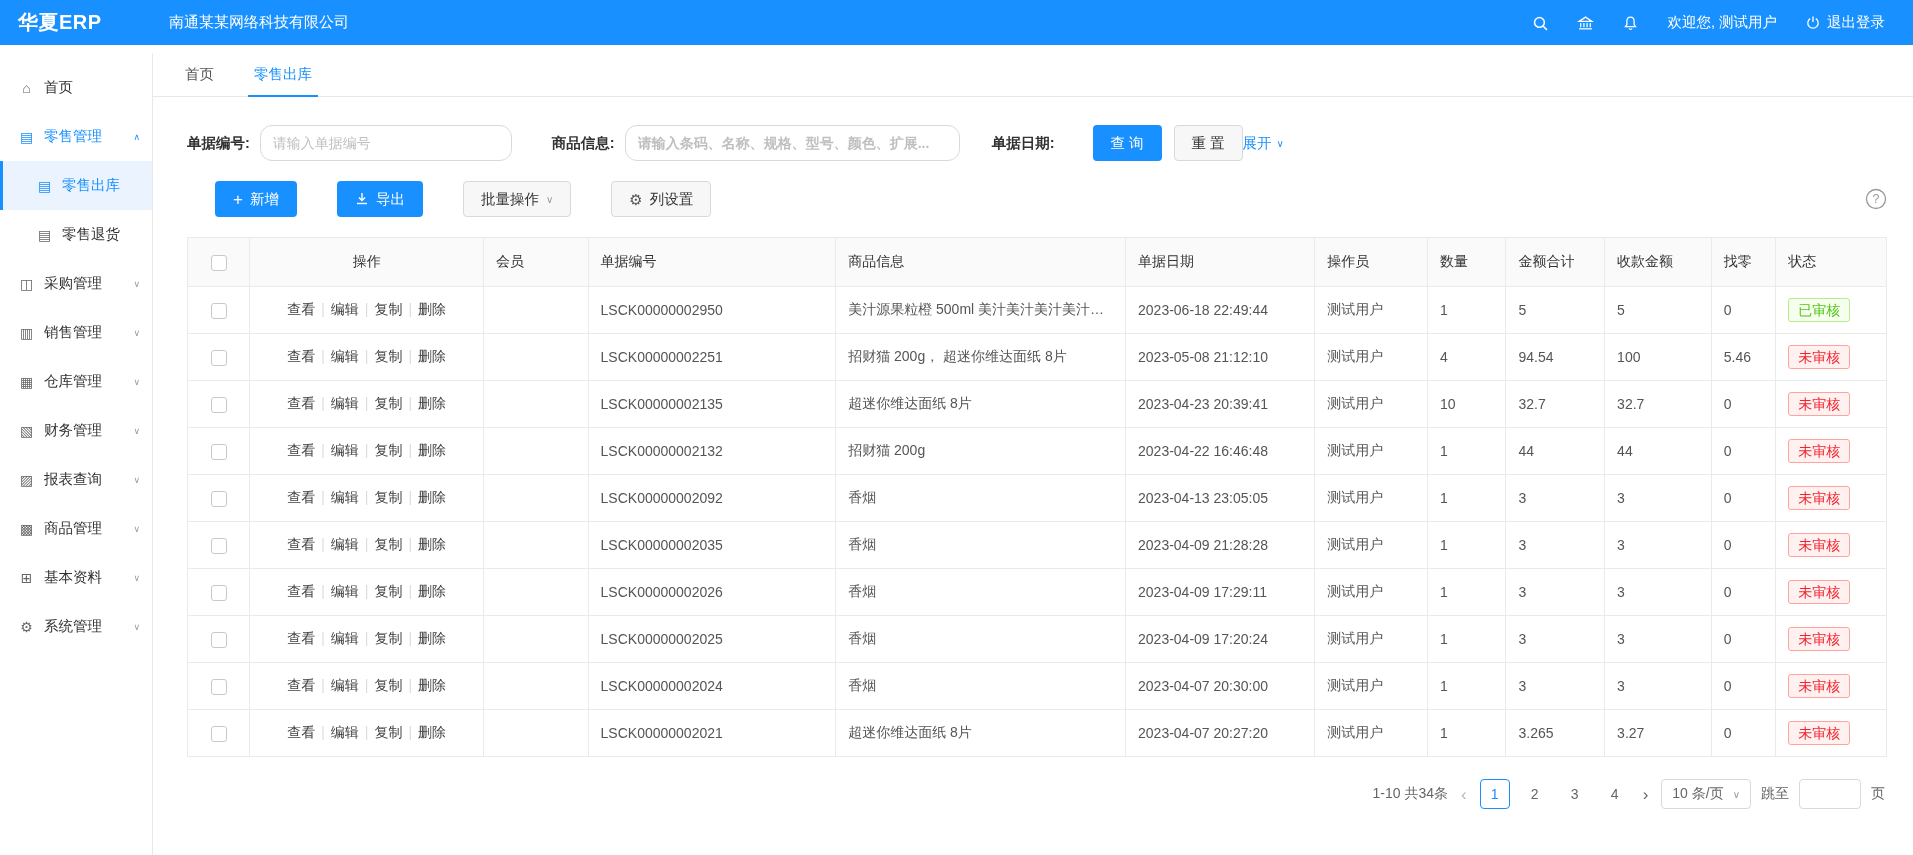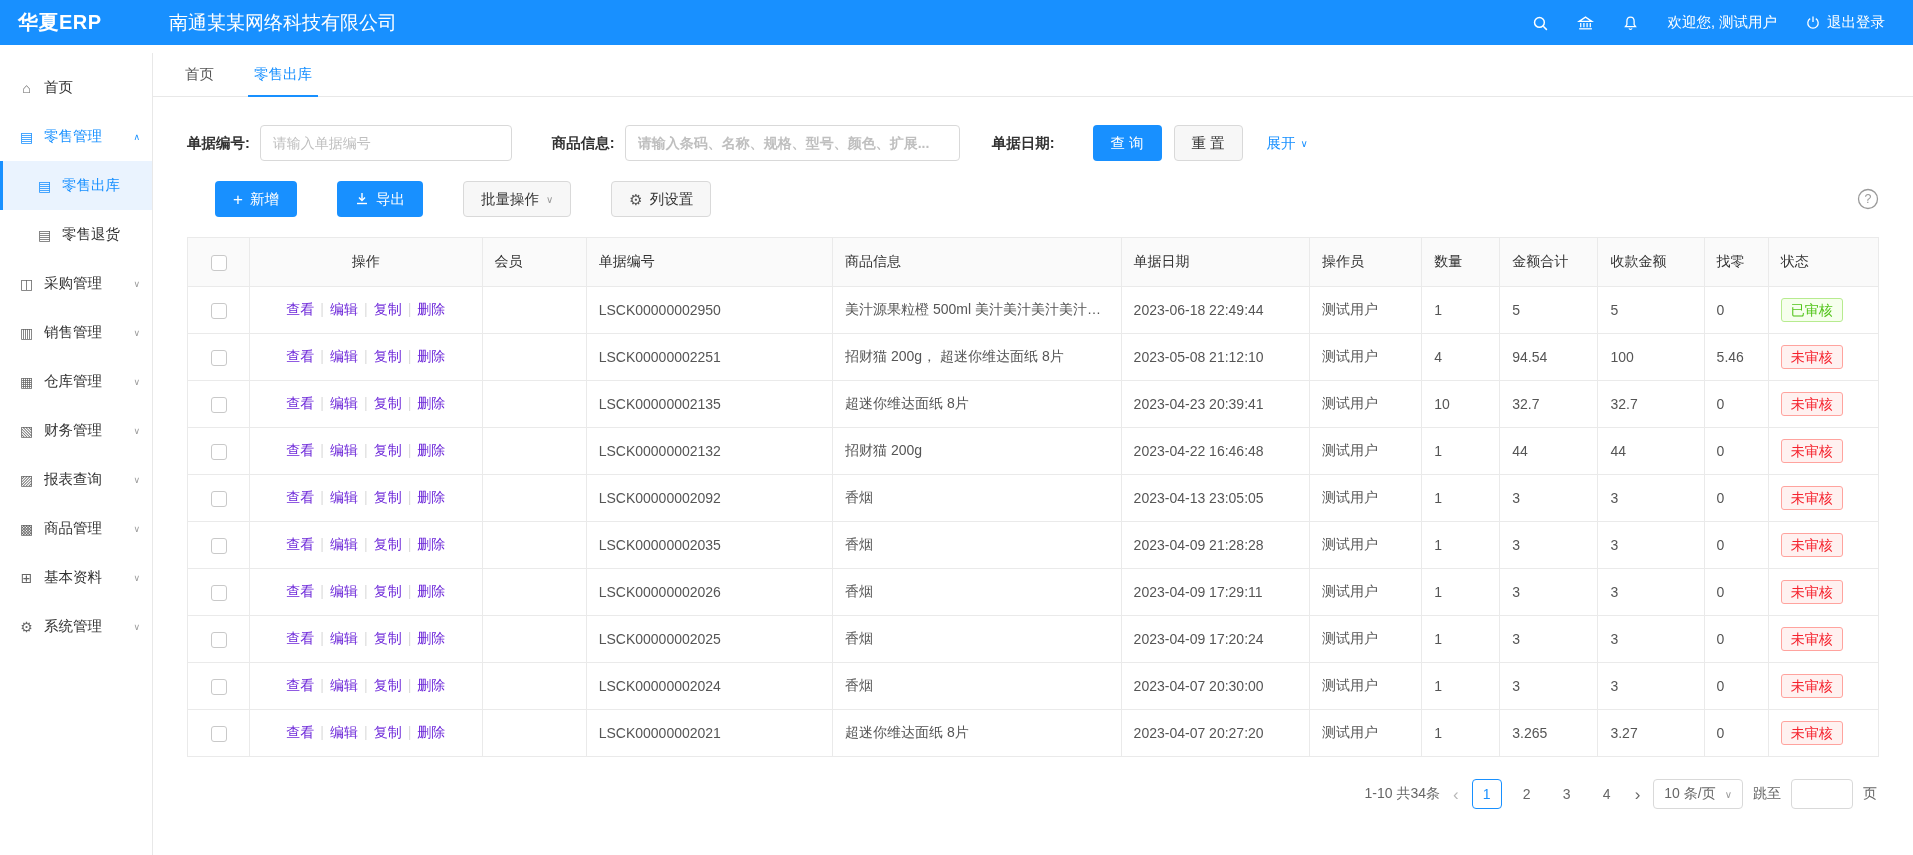--- a/index.html
+++ b/index.html
@@ -6,21 +6,21 @@
   html,body { width:1913px; height:855px; }
   body {
     font-family:"Liberation Sans","DejaVu Sans",sans-serif;
     font-size:14px; color:#333; background:#fff; overflow:hidden;
   }
   .app { display:flex; flex-direction:column; height:855px;gap:8px; }
 
   
   .topbar { flex:0 0 45px; height:45px; background:#1890ff; display:flex; align-items:center; color:#fff; }
   .logo { width:153px; font-size:20px; font-weight:bold; padding-left:18px; letter-spacing:.5px; white-space:nowrap; }
-  .company { font-size:19px; margin-left:16px; white-space:nowrap; }
+  .company { font-size:15px; margin-left:16px; white-space:nowrap; }
   .topbar-right { margin-left:auto; display:flex; align-items:flex-end; gap:28px; padding-right:28px; }
   .tb-icon { display:flex; cursor:pointer; align-items:center; }
   .welcome { font-size:14.5px; white-space:nowrap; }
   .logout { display:flex; align-items:center; gap:6px; cursor:pointer; font-size:14.5px; white-space:nowrap; }
 
   
   .main { flex:1; display:flex; min-height:0; }
   .sidebar { width:153px; flex:0 0 153px; border-right:1px solid #e8e8e8; background:#fff; padding-top:10px; overflow:hidden; }
   .side-item { height:49px; display:flex; align-items:center; padding:0 12px 0 18px; cursor:pointer; color:#333; font-size:14.5px; white-space:nowrap; }
   .side-item .s-icon { width:17px; margin-right:9px; color:#666; font-size:14px; text-align:center; flex:0 0 17px; }
@@ -33,57 +33,57 @@
   .side-sub.active .s-icon { color:#1890ff; }
 
   .content { flex:1; display:flex; flex-direction:column; min-width:0; background:#fff; }
 
   
   .tabbar { height:44px; flex:0 0 44px; border-bottom:1px solid #e8e8e8; display:flex; align-items:stretch; padding-left:32px; gap:40px; }
   .tab { display:flex; align-items:center; font-size:14.5px; color:#555; cursor:pointer; position:relative; }
   .tab.active { color:#1890ff; }
   .tab.active::after { content:""; position:absolute; left:-6px; right:-6px; bottom:-1px; height:2px; background:#1890ff; }
 
-  .page { padding:28px 34px 0 34px; flex:1; min-height:0; }
+  .page { padding:28px 26px 0 34px; flex:1; min-height:0; }
 
   
   .filters { display:flex; align-items:center; }
   .f-label { font-weight:bold; font-size:14.5px; margin-right:10px; white-space:nowrap; }
-  .f-input { height:36px; border:1px solid #d9d9d9; border-radius:4px; padding:0 12px; font-size:14px; color:#333; font-family:inherit; outline:none; }
+  .f-input { height:36px; border:1px solid #d9d9d9; border-radius:12px; padding:0 12px; font-size:14px; color:#333; font-family:inherit; outline:none; }
   .f-input::placeholder { color:#bfbfbf; }
   .in-docno { width:252px; margin-right:40px; }
   .in-product { width:335px; margin-right:32px;font-weight:bold; }
   .date-range { width:318px; height:36px; border:1px solid #d9d9d9; border-radius:4px; display:flex; align-items:center; padding:0 10px; margin-right:30px; justify-content:space-between; }
   .date-range input { border:none; outline:none; width:118px; text-align:center; font:inherit; font-size:14px; color:#333; }
   .date-range input::placeholder { color:#bfbfbf; }
   .tilde { color:#bfbfbf; padding:0 2px; }
 
   .btn { height:36px; border-radius:4px; font-size:14.5px; padding:0 17px; cursor:pointer; border:1px solid transparent; display:inline-flex; align-items:center; gap:7px; font-family:inherit; white-space:nowrap;margin-left:28px; }
   .btn-primary { background:#1890ff; color:#fff; }
   .btn-plain { background:#f7f7f7; border-color:#d9d9d9; color:#333; }
   .ml12 { margin-left:12px; }
-  .expand { color:#1890ff; margin-left:24px; cursor:pointer; display:flex; align-items:center; gap:5px; font-size:14.5px; }
+  .expand { color:#1890ff; cursor:pointer; display:flex; align-items:center; gap:5px; font-size:14.5px; }
   .chev-blue { font-size:10px; color:#1890ff; }
   .chev-gray { font-size:10px; color:#999; }
 
   
   .toolbar { margin-top:20px; display:flex; align-items:center; gap:12px; }
   .plus-glyph { font-size:17px; line-height:1; }
   .gear-glyph { font-size:15px; line-height:1; color:#555; }
   .help { margin-left:auto; cursor:pointer; display:flex; align-items:center; }
 
   
   .tbl-wrap { margin-top:20px; }
   table { width:100%; border-collapse:collapse; table-layout:fixed; }
   th, td { border:1px solid #eaeaea; height:47px; padding:0 12px; font-weight:normal; text-align:left; font-size:14px; color:#555; overflow:hidden; white-space:nowrap; text-overflow:ellipsis; }
   thead th { background:#fafafa; color:#333; height:49px; }
   .c-check { text-align:center; padding:0; }
   .checkbox { width:16px; height:16px; border:1px solid #c9c9c9; border-radius:3px; display:inline-block; background:#fff; cursor:pointer; vertical-align:middle; }
   .th-center, .c-actions { text-align:center; }
-  .lnk { color:#6d28d9; cursor:pointer; text-decoration:none; }
+  .lnk { color:#404040; cursor:pointer; text-decoration:none; }
   .sep { color:#dcdcdc; margin:0 6px; }
   .badge { display:inline-block; font-size:14px; padding:4px 9px; border-radius:3px; border:1px solid; line-height:1; }
   .badge.approved { color:#52c41a; background:#f6ffed; border-color:#b7eb8f; }
   .badge.unapproved { color:#f5222d; background:#fff1f0; border-color:#ffa39e; }
 
   
   .pagination { display:flex; align-items:center; justify-content:flex-end; margin-top:22px; gap:10px; color:#666; font-size:14px; padding-right:2px; }
   .pg-btn { color:#b8b8b8; font-size:17px; cursor:pointer; padding:0 3px; line-height:1; }
   .pg-btn.nxt { color:#666; }
   .pg-num { min-width:30px; height:30px; display:inline-flex; align-items:center; justify-content:center; cursor:pointer; border-radius:4px; color:#666; }

